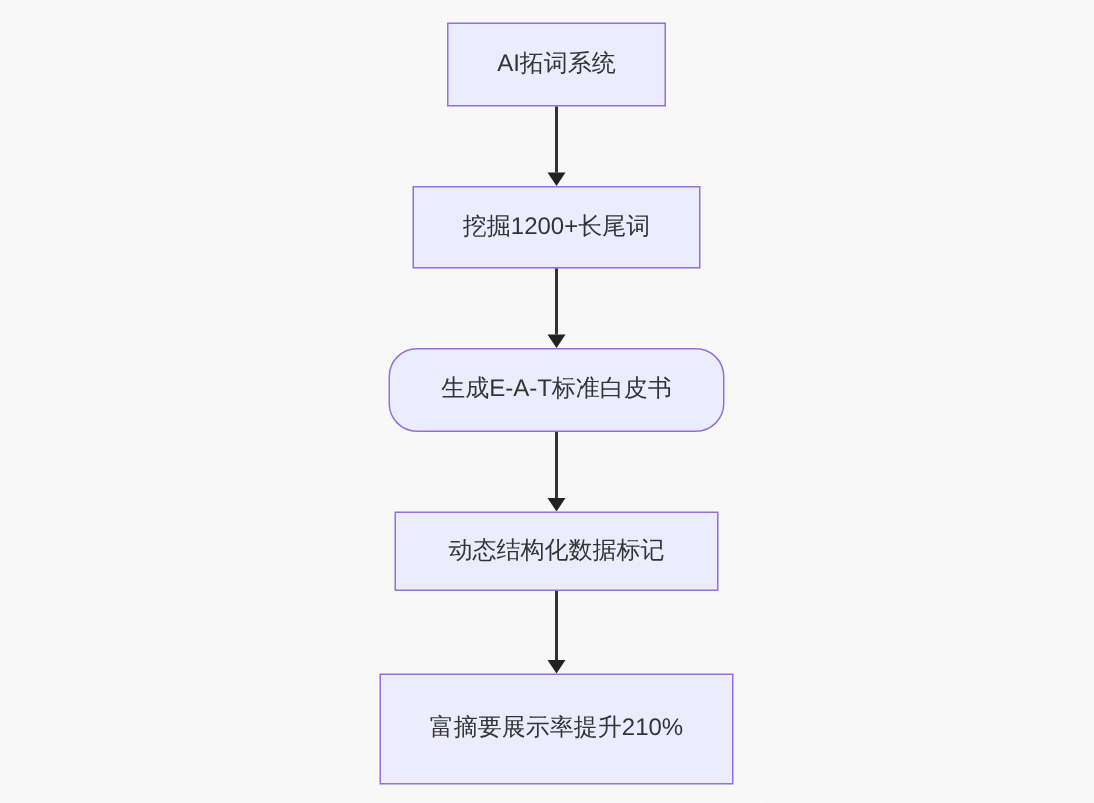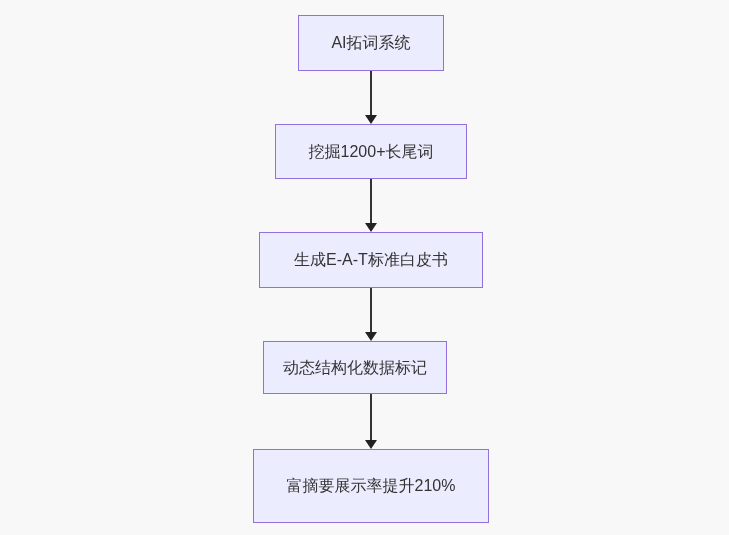--- a/index.html
+++ b/index.html
@@ -23,22 +23,22 @@
     color: #333333;
     font-size: 16px;
     display: flex;
     align-items: center;
     justify-content: center;
     text-align: center;
     line-height: 1.2;
   }
   .node-1 { left: 298px; top: 15px;  width: 146px; height: 56px; }
   .node-2 { left: 275px; top: 124px; width: 192px; height: 55px; }
-  .node-3 { left: 259px; top: 232px; width: 224px; height: 56px; }
-  .node-4 { left: 263px; top: 341px; width: 184px; height: 53px; }
+  .node-3 { left: 259px; top: 232px; width: 224px; height: 56px; border-radius: 19px; }
+  .node-4 { left: 263px; top: 341px; width: 216px; height: 53px; }
   .node-5 { left: 253px; top: 449px; width: 236px; height: 74px; }
 
   .arrow {
     position: absolute;
     left: 365px;            
     width: 12px;
     display: flex;
     flex-direction: column;
     align-items: center;
   }

